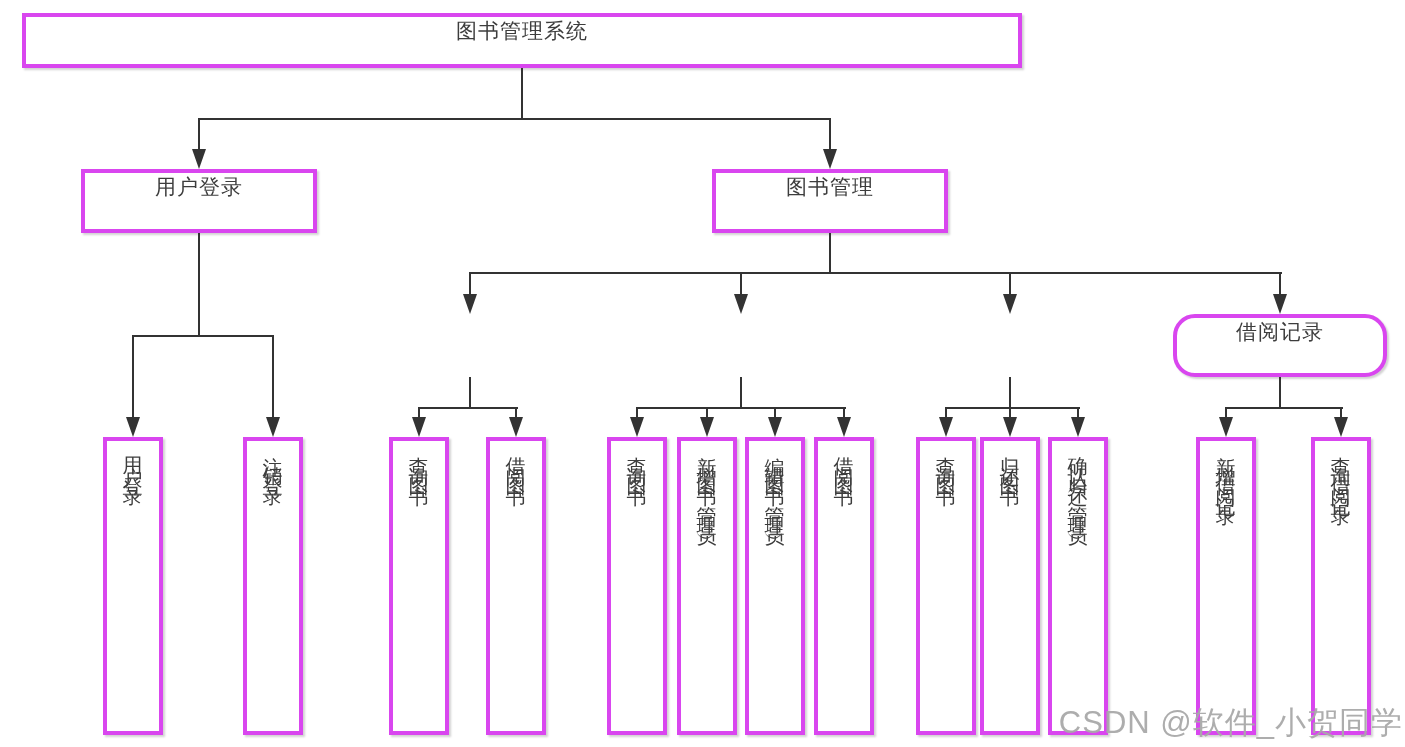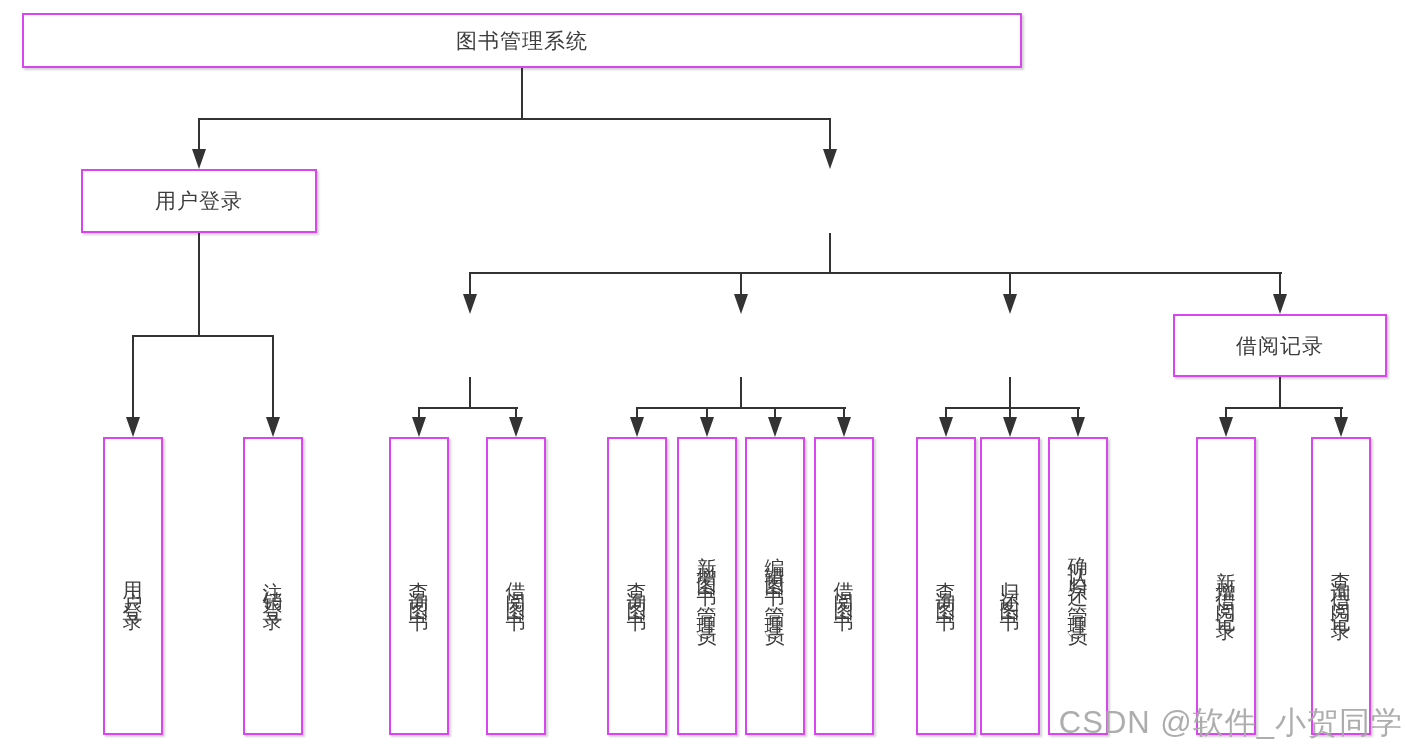--- a/index.html
+++ b/index.html
@@ -3,23 +3,23 @@
 <meta charset="utf-8">
 <title>page</title>
 <style>
   html,body { margin:0; padding:0; background:#ffffff; }
   body { font-family:"Liberation Sans","DejaVu Sans",sans-serif; }
   #stage {
     position:relative; width:1405px; height:747px; background:#ffffff;
     overflow:hidden;
   }
   .box {
-    position:absolute; background:#ffffff; border:2px solid #d946ef;
+    position:absolute; background:#ffffff; border:4px solid #d946ef;
     box-sizing:border-box; box-shadow:2px 2px 2px rgba(0,0,0,0.18);
-    display:flex; align-items:center; justify-content:center;
+    display:flex; justify-content:center;
   }
   .hlabel { font-size:21px; color:#3d3d3d; letter-spacing:1px; white-space:nowrap; }
   .vlabel {
     writing-mode:vertical-rl; text-orientation:mixed;
     font-size:20px; color:#3d3d3d; letter-spacing:10px; line-height:1.1;
   }
   .line { position:absolute; background:#333333; }
   .arrow {
     position:absolute; width:0; height:0;
     border-left:7px solid transparent; border-right:7px solid transparent;
@@ -43,40 +43,43 @@
   <div class="line" style="left:521px; top:68px; width:2px; height:52px;"></div>
   <div class="line" style="left:198px; top:118px; width:633px; height:2px;"></div>
   <div class="line" style="left:198px; top:118px; width:2px; height:33px;"></div>
   <div class="arrow" style="left:192px; top:149px;"></div>
   <div class="line" style="left:829px; top:118px; width:2px; height:33px;"></div>
   <div class="arrow" style="left:823px; top:149px;"></div>
 
   <div class="box" style="left:81px; top:169px; width:236px; height:64px;">
     <span class="hlabel">用户登录</span>
   </div>
+  <div class="box" style="left:712px; top:169px; width:236px; height:64px;">
+    <span class="hlabel">图书管理</span>
+  </div>
 
   <div class="line" style="left:198px; top:233px; width:2px; height:104px;"></div>
   <div class="line" style="left:132px; top:335px; width:142px; height:2px;"></div>
   <div class="line" style="left:132px; top:335px; width:2px; height:84px;"></div>
   <div class="arrow" style="left:126px; top:417px;"></div>
   <div class="line" style="left:272px; top:335px; width:2px; height:84px;"></div>
   <div class="arrow" style="left:266px; top:417px;"></div>
 
   <div class="line" style="left:829px; top:233px; width:2px; height:41px;"></div>
   <div class="line" style="left:469px; top:272px; width:813px; height:2px;"></div>
   <div class="line" style="left:469px; top:272px; width:2px; height:24px;"></div>
   <div class="arrow" style="left:463px; top:294px;"></div>
   <div class="line" style="left:740px; top:272px; width:2px; height:24px;"></div>
   <div class="arrow" style="left:734px; top:294px;"></div>
   <div class="line" style="left:1009px; top:272px; width:2px; height:24px;"></div>
   <div class="arrow" style="left:1003px; top:294px;"></div>
   <div class="line" style="left:1279px; top:272px; width:2px; height:24px;"></div>
   <div class="arrow" style="left:1273px; top:294px;"></div>
 
-  <div class="box" style="left:1173px; top:314px; width:214px; height:63px;">
+  <div class="box" style="left:1173px; top:314px; width:214px; height:63px;border-radius:22px;">
     <span class="hlabel">借阅记录</span>
   </div>
 
   <div class="line" style="left:469px; top:377px; width:2px; height:32px;"></div>
   <div class="line" style="left:418px; top:407px; width:100px; height:2px;"></div>
   <div class="line" style="left:418px; top:407px; width:2px; height:12px;"></div>
   <div class="arrow" style="left:412px; top:417px;"></div>
   <div class="line" style="left:515px; top:407px; width:2px; height:12px;"></div>
   <div class="arrow" style="left:509px; top:417px;"></div>
 

